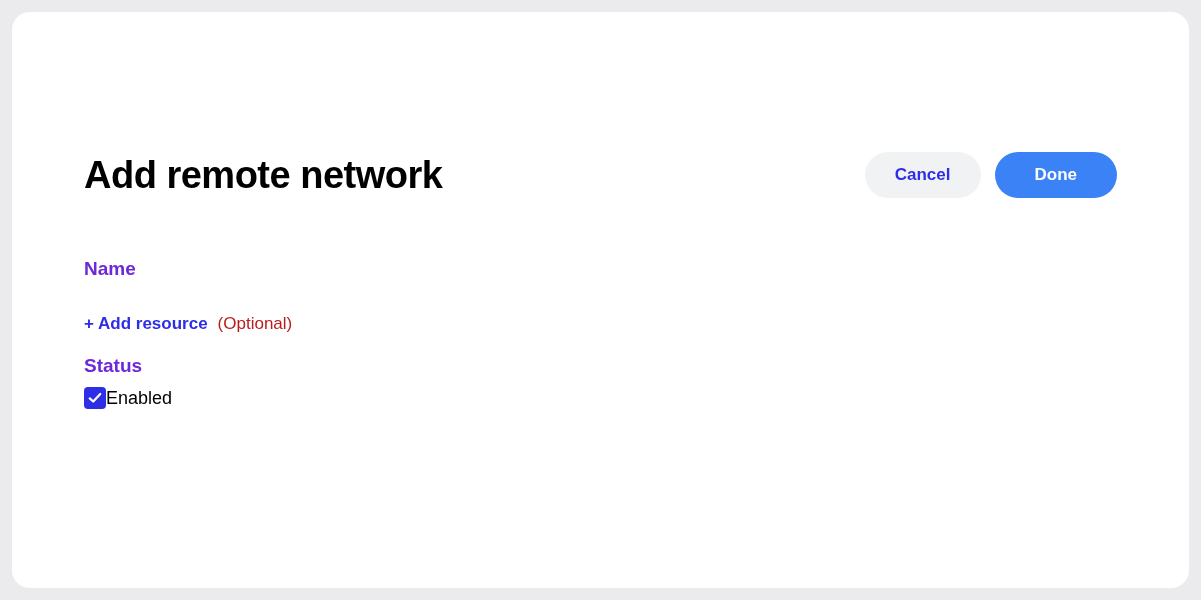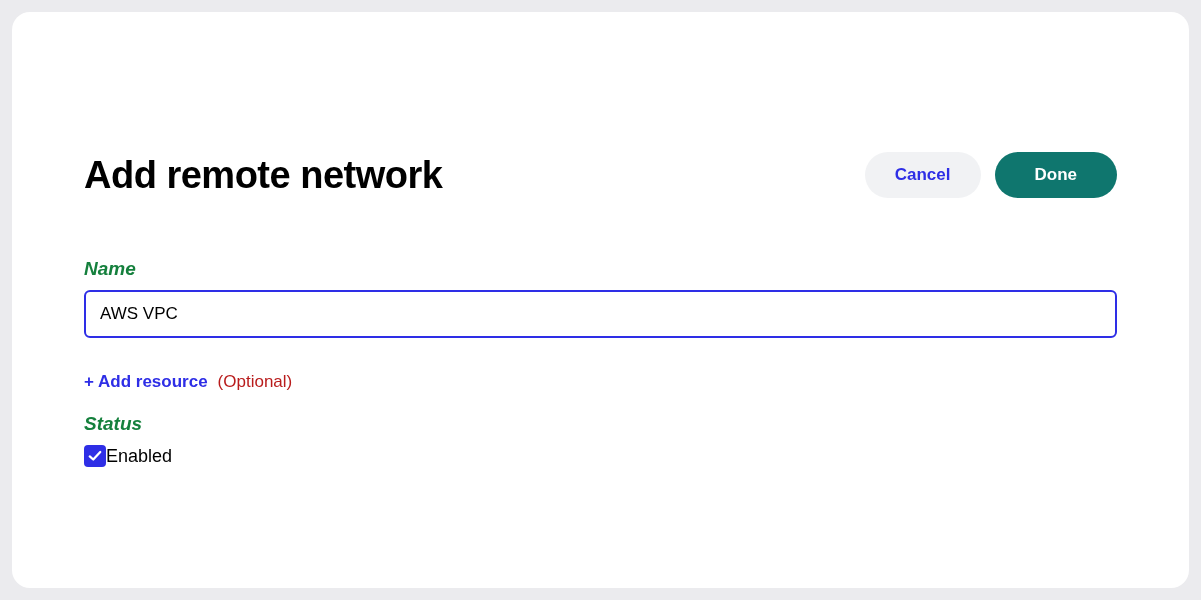--- a/index.html
+++ b/index.html
@@ -49,30 +49,29 @@
       cursor: pointer;
       display: inline-flex;
       align-items: center;
       justify-content: center;
     }
     .btn-secondary {
       background: #f1f2f4;
       color: #2e2ee6;
     }
     .btn-primary {
-      background: #0f766e;
+      background: #3b82f6;
       color: #ffffff;
       padding: 12px 40px;
     }
     .field-label {
       font-size: 19px;
       font-weight: 600;
-      color: #15803d;
+      color: #6d28d9;
       margin-bottom: 10px;
-      font-style: italic;
     }
     .text-input {
       width: 100%;
       height: 48px;
       border: 2px solid #2e2ee6;
       border-radius: 6px;
       padding: 0 14px;
       font-size: 17px;
       color: #000000;
       outline: none;
@@ -132,21 +131,20 @@
   <div class="header-row">
     <h1 class="title">Add remote network</h1>
     <div class="button-group">
       <button class="btn btn-secondary">Cancel</button>
       <button class="btn btn-primary">Done</button>
     </div>
   </div>
 
   <div>
     <div class="field-label">Name</div>
-    <input type="text" class="text-input" value="AWS VPC" style="">
   </div>
 
   <div class="add-resource-row">
     <a class="add-resource-link">+ Add resource</a>
     <span class="optional-text">(Optional)</span>
   </div>
 
   <div>
     <div class="field-label">Status</div>
     <div class="status-row">

